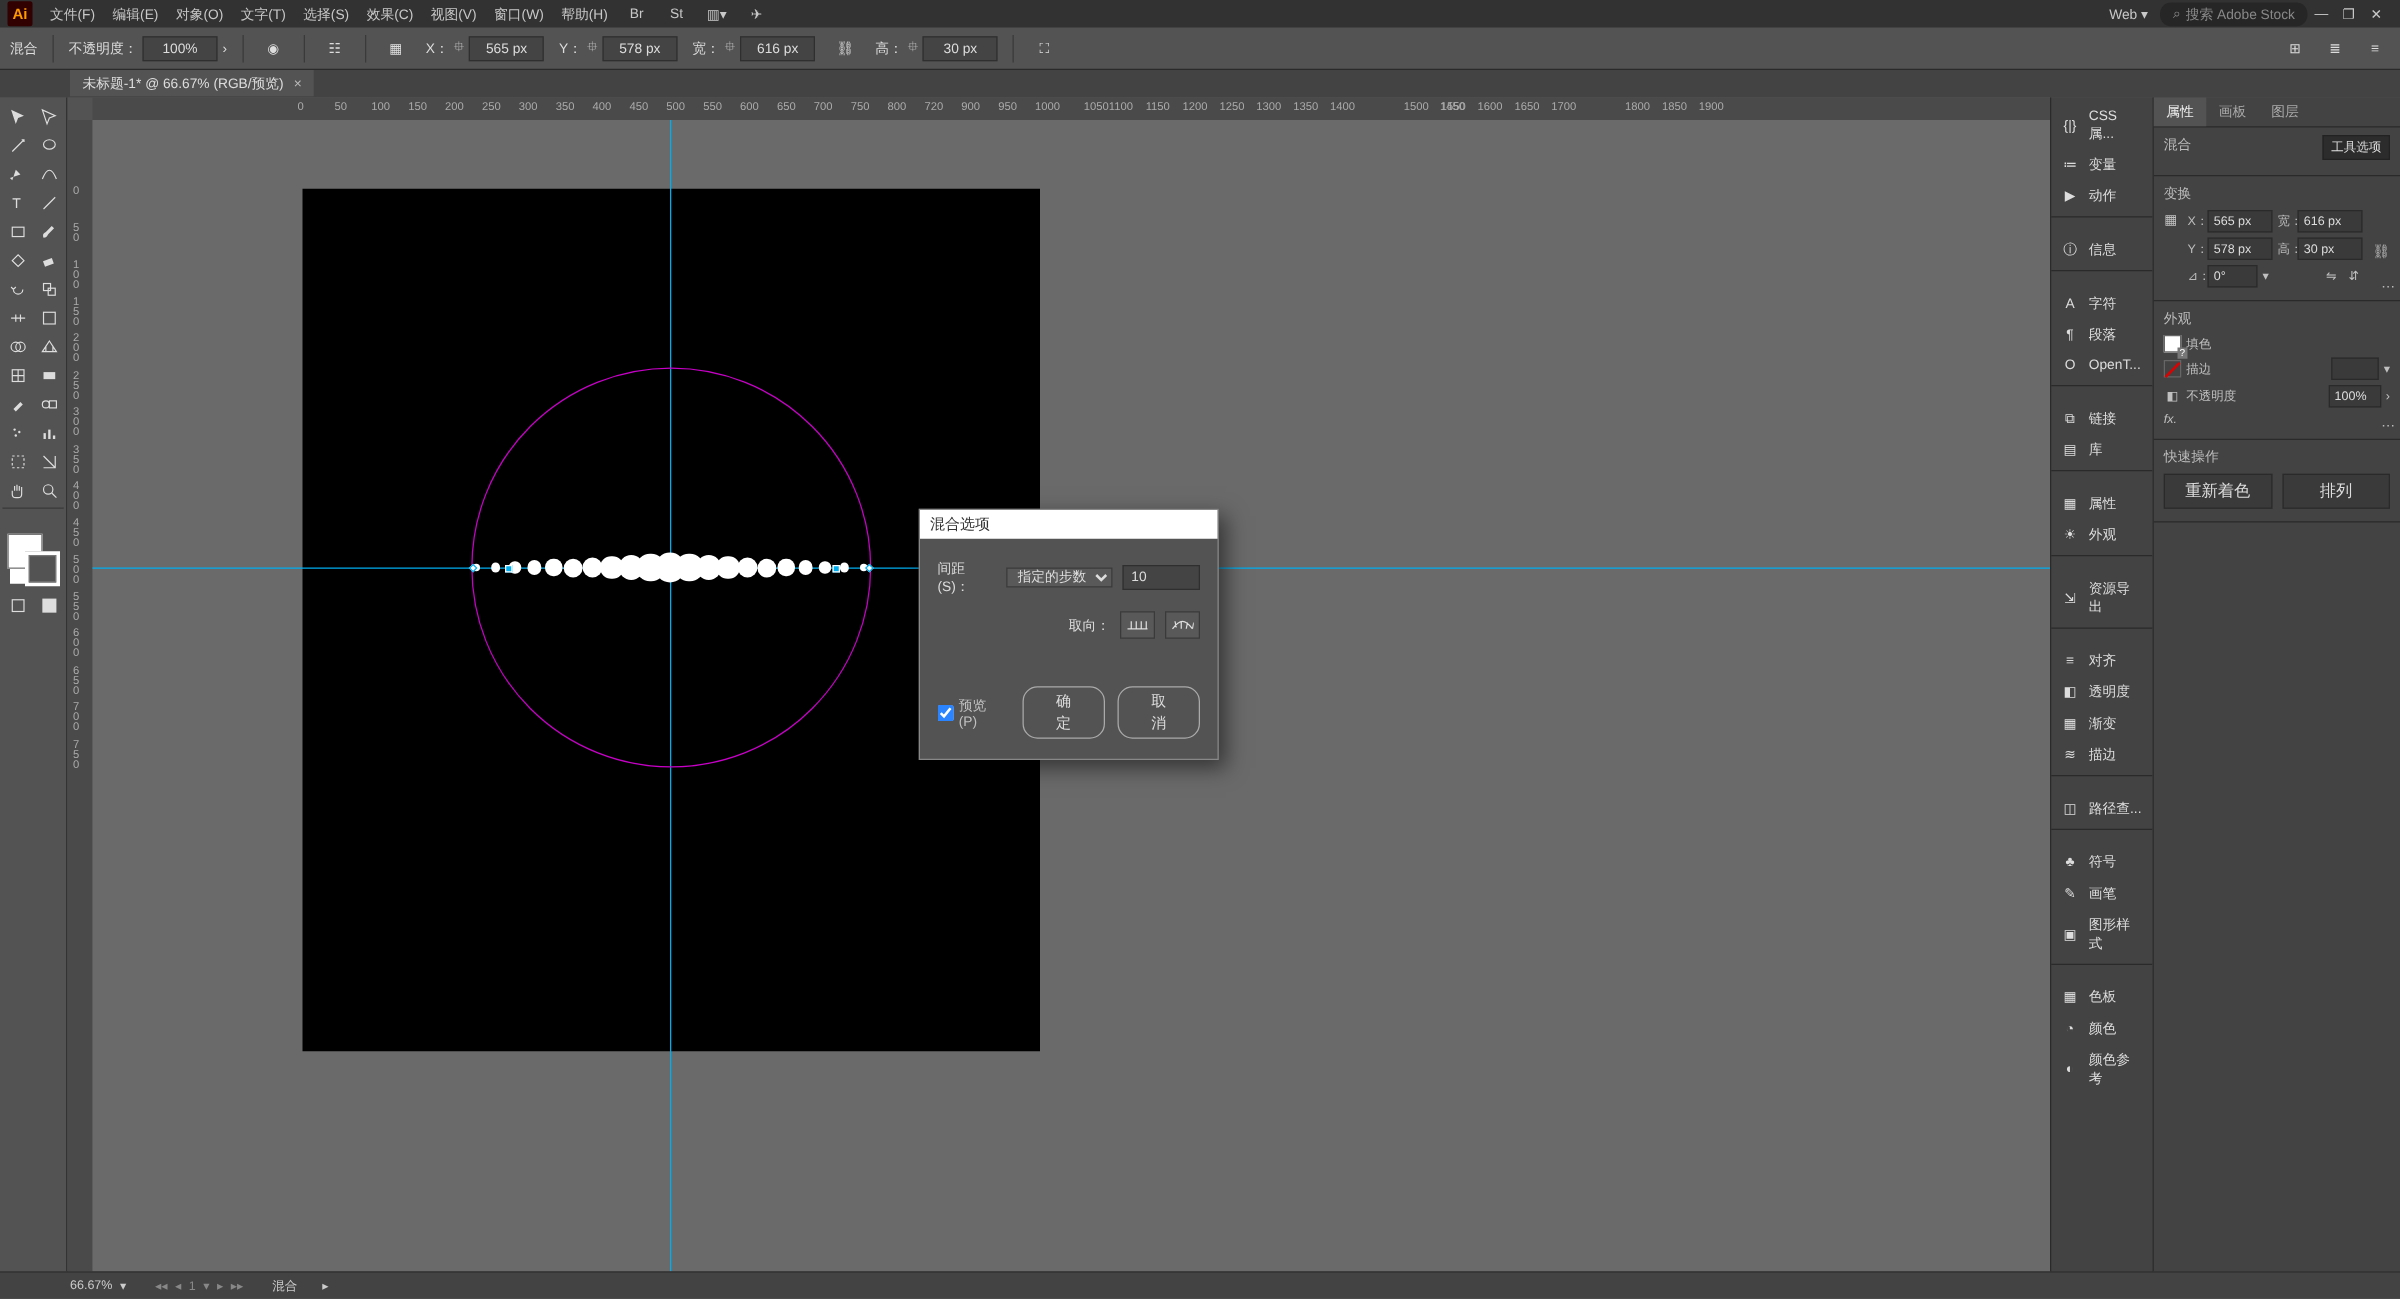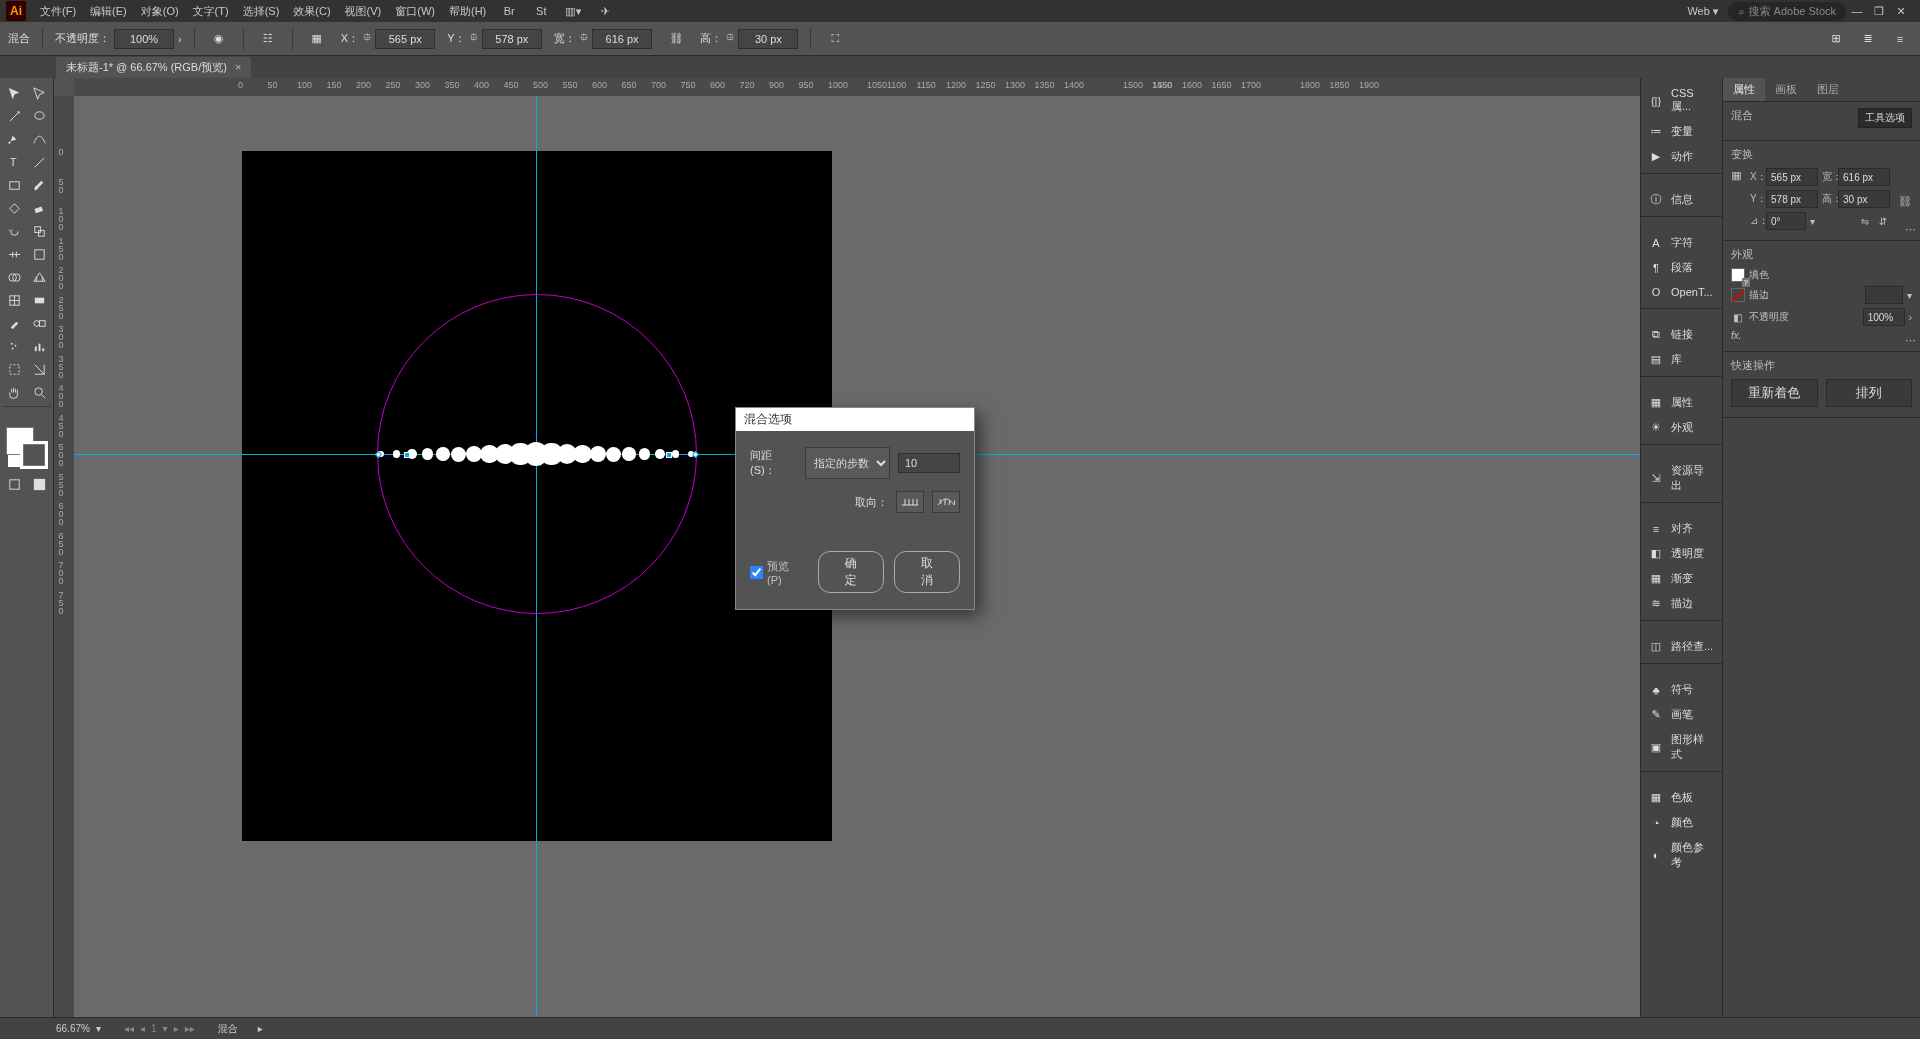--- a/index.html
+++ b/index.html
@@ -18,21 +18,21 @@
 
 .controlbar { height: 34px; background: #535353; border-bottom: 1px solid #2a2a2a; display: flex; align-items: center; padding: 0 8px; gap: 12px; color: #ddd; }
 .ctrl-seg { display: flex; align-items: center; gap: 4px; }
 .ctrl-input { background: #444; border: 1px solid #2f2f2f; color: #ddd; width: 60px; height: 20px; text-align: center; font-size: 11px; }
 .ctrl-label { color: #ddd; }
 .divider { width: 1px; height: 22px; background: #3a3a3a; }
 .iconbtn { width: 24px; height: 22px; display: flex; align-items: center; justify-content: center; border: 1px solid transparent; color: #ddd; }
 .controlbar-right { margin-left: auto; display: flex; gap: 8px; }
 
 
-.tabbar { height: 22px; background: #434343; display: flex; align-items: center; padding-left: 56px; }
+.tabbar { height: 22px; background: #434343; display: flex; align-items: flex-start; padding-left: 56px; }
 .doc-tab { background: #535353; padding: 3px 10px; color: #ddd; display: flex; gap: 8px; align-items: center; }
 .doc-tab .x { color: #bbb; }
 
 
 .main { display: flex; height: calc(100% - 22px - 34px - 22px - 22px); }
 .toolbox { width: 54px; background: #535353; border-right: 1px solid #2a2a2a; padding: 4px 2px; display: grid; grid-template-columns: 1fr 1fr; grid-auto-rows: 22px; gap: 1px; align-content: start; }
 .toolbox .tool { display: flex; align-items: center; justify-content: center; color: #ddd; }
 .toolbox .tool svg { width: 15px; height: 15px; }
 .toolbox .sep { grid-column: 1 / -1; height: 1px; background: #3a3a3a; margin: 2px 0; }
 .toolbox .swatches { grid-column: 1 / -1; height: 46px; position: relative; }
@@ -54,21 +54,21 @@
 .circle-path { position: absolute; border: 1px solid #c800c8; border-radius: 50%; }
 .blend-dot { position: absolute; background: #fff; border-radius: 50%; }
 .sel-handle { position: absolute; width: 6px; height: 6px; background: #00aeef; border: 1px solid #fff; }
 .sel-anchor { position: absolute; width: 5px; height: 5px; background: #fff; border: 1px solid #00aeef; transform: rotate(45deg); }
 
 
 .dialog { position: absolute; left: 681px; top: 329px; width: 240px; background: #535353; border: 1px solid #888; box-shadow: 6px 6px 16px rgba(0,0,0,0.5); }
 .dialog-title { background: #fff; color: #333; padding: 3px 8px; font-size: 12px; }
 .dialog-body { padding: 16px 14px; color: #ddd; }
 .dlg-row { display: flex; align-items: center; gap: 8px; margin-bottom: 12px; justify-content: flex-end; }
-.dlg-select { background: #595959; border: 1px solid #3a3a3a; color: #ddd; height: 32px; font-size: 11px; padding: 0 4px; }
+.dlg-select { background: #595959; border: 1px solid #3a3a3a; color: #ddd; height: 16px; font-size: 11px; padding: 0 4px; }
 .dlg-input { background: #444; border: 1px solid #2f2f2f; color: #ddd; width: 62px; height: 20px; font-size: 11px; padding: 0 6px; }
 .orient-btn { width: 28px; height: 22px; background: #595959; border: 1px solid #3a3a3a; display: flex; align-items: center; justify-content: center; }
 .dlg-footer { display: flex; align-items: center; gap: 10px; padding: 10px 14px 16px; }
 .dlg-btn { border: 1px solid #aaa; border-radius: 12px; padding: 3px 22px; background: transparent; color: #ddd; font-size: 12px; }
 .dlg-check { display: flex; align-items: center; gap: 4px; }
 .dlg-check input { accent-color: #2a84ff; }
 
 
 .right { display: flex; }
 .panel-col { background: #434343; border-left: 1px solid #2a2a2a; }

